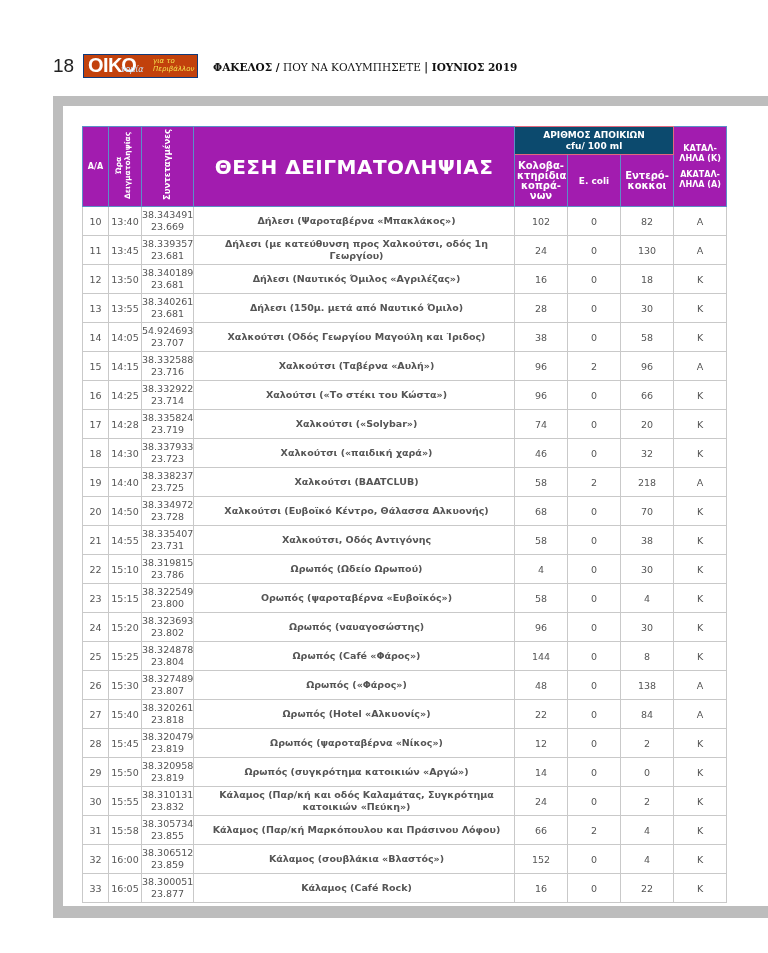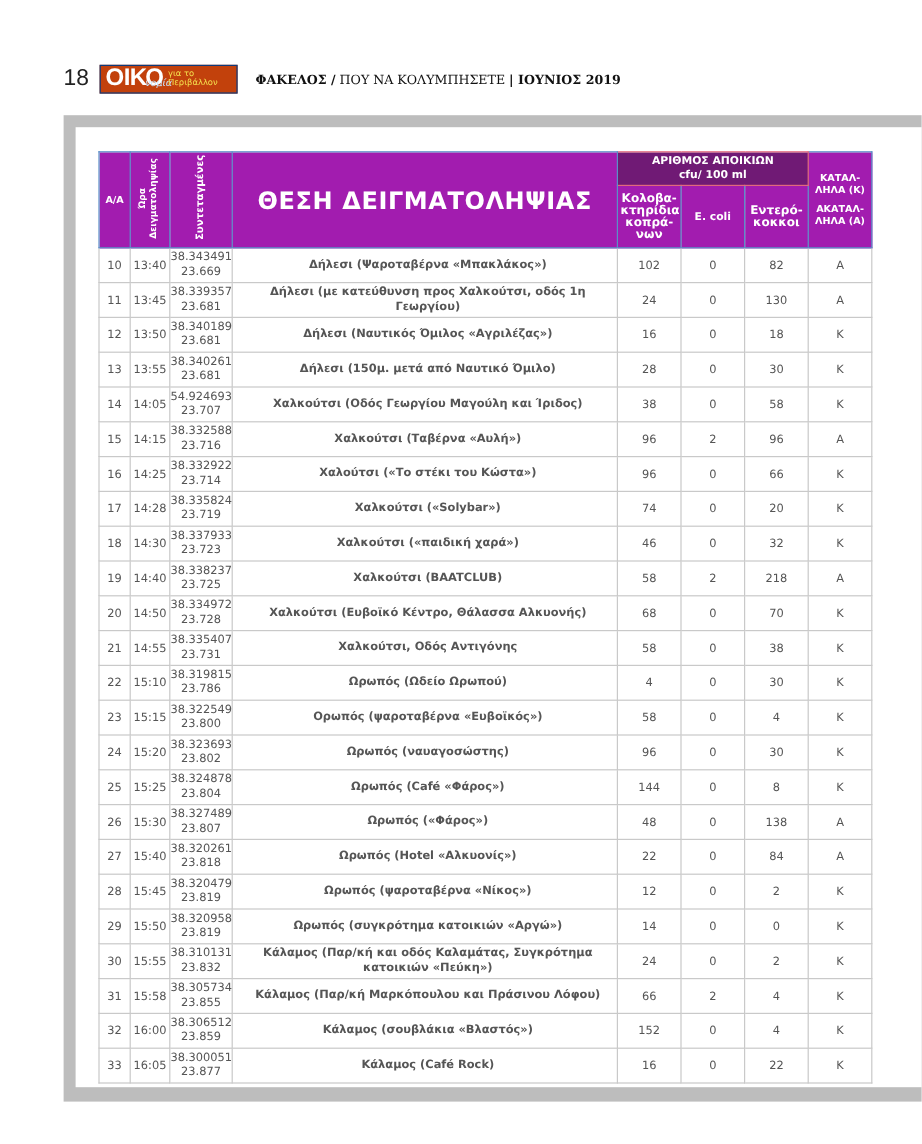--- a/index.html
+++ b/index.html
@@ -2,28 +2,28 @@
 <html><head>
 <meta charset="utf-8">
 <style>
   html, body { margin:0; padding:0; }
   body { width:768px; height:953px; background:#ffffff; position:relative; overflow:hidden; font-family:"DejaVu Sans", sans-serif; }
   .page-header { position:absolute; left:0; top:50px; width:768px; height:34px; }
   .page-num { position:absolute; left:53px; top:5px; font-family:"Liberation Sans", sans-serif; font-size:19px; color:#222; }
   .logo { position:absolute; left:83px; top:4px; width:115px; height:24px; background:#c2410c; border:1px solid #0e3a7c; box-sizing:border-box; }
   .logo .big { position:absolute; left:4px; top:-1px; color:#fff; font-family:"Liberation Sans", sans-serif; font-weight:bold; font-size:20px; letter-spacing:-0.5px; }
   .logo .sub { position:absolute; left:37px; top:10px; color:#c8e6ff; font-size:8px; font-style:italic; }
-  .logo .tag { position:absolute; left:56px; top:2px; color:#f4e04d; font-size:7px; line-height:8px; }
+  .logo .tag { position:absolute; left:69px; top:2px; color:#f4e04d; font-size:7px; line-height:8px; font-style:italic; }
   .section { position:absolute; left:213px; top:11px; font-family:"DejaVu Serif", serif; font-size:10.5px; color:#111; white-space:nowrap;text-align:center; }
   .section b { font-weight:bold; }
   .frame { position:absolute; left:53px; top:96px; width:730px; height:822px; background:#bdbdbd; }
   .frame-inner { position:absolute; left:63px; top:106px; width:720px; height:800px; background:#ffffff; }
   table.data { position:absolute; left:82px; top:126px; border-collapse:collapse; table-layout:fixed; width:644px; }
   table.data th { background:#a21caf; color:#fff; border:1px solid #5b8fc7; font-family:"DejaVu Sans", sans-serif; font-weight:bold; padding:0; }
-  table.data th.red { background:#701a75; border-color:#e2697d; }
+  table.data th.red { background:#0c4a6e; border-color:#e2697d; }
   table.data td { border:1px solid #c9c9c9; font-size:9.5px; color:#555; text-align:center; padding:0; height:28px; font-family:"DejaVu Sans", sans-serif; }
   td.loc { text-align:left; font-weight:bold; color:#111; font-size:9.5px; padding-left:5px !important; line-height:12px; }
   td.coord { font-size:9px; line-height:12px; color:#666; }
   td.num { color:#666; font-size:9.5px; }
   .vt { writing-mode:vertical-rl; transform:rotate(180deg); font-size:7.5px; line-height:9px; display:inline-block; white-space:nowrap; }
   .title-cell { font-size:20px; letter-spacing:0.5px; }
   .hdr-small { font-size:8px; line-height:10px; }
   .hdr-aa { font-size:8px; }
 </style>
 </head>

